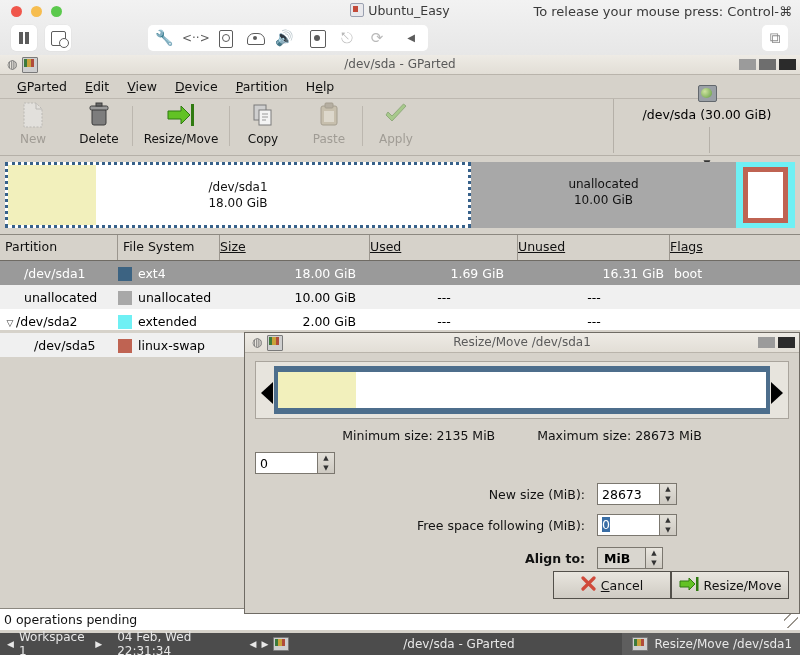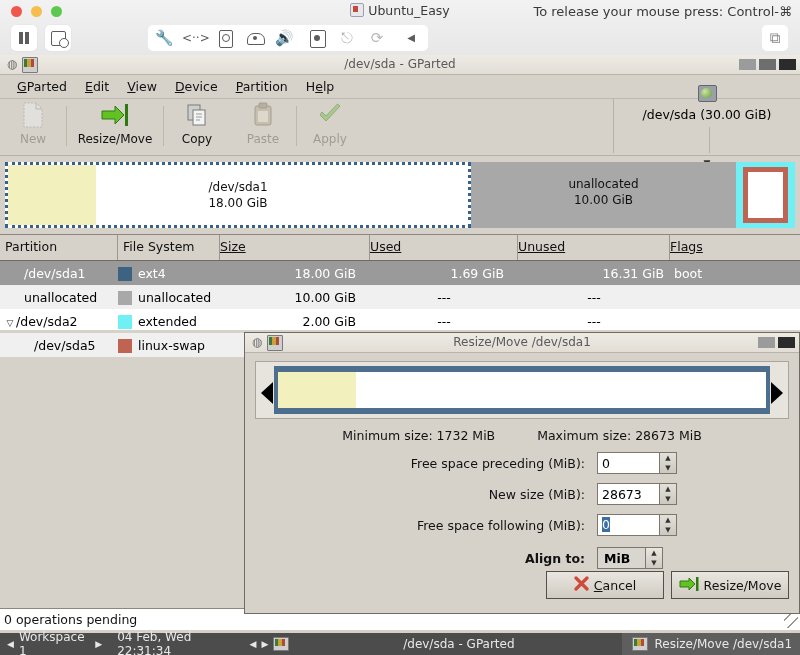--- a/index.html
+++ b/index.html
@@ -145,21 +145,21 @@
     box-sizing:border-box;font-family:"DejaVu Sans","Liberation Sans",sans-serif;
     font-size:12.5px;padding:0 4px;background:#fff;color:#000;outline:none;}
   .spin .btns{width:18px;height:22px;border:1px solid #7b776f;box-sizing:border-box;
     background:linear-gradient(#e3e0d9,#cdc9c1);display:flex;flex-direction:column;}
   .spin .btns .up,.spin .btns .dn{flex:1;text-align:center;font-size:7px;line-height:10px;color:#333;}
   .sel-text{background:#3a6ea5;color:#fff;}
   #alignrow{margin-top:11px;font-weight:bold;}
   #alignsel{display:flex;height:22px;}
   #alignsel .val{width:48px;height:22px;border:1px solid #7b776f;border-right:none;
     box-sizing:border-box;line-height:21px;padding-left:6px;font-size:12.5px;background:#d9d6cf;}
-  #btnrow{position:absolute;right:10px;bottom:14px;display:flex;gap:7px;padding-left:33px;}
+  #btnrow{position:absolute;right:10px;bottom:14px;display:flex;gap:0;padding-left:33px;}
   .dbtn{height:28px;min-width:118px;border:1px solid #53504a;
     background:linear-gradient(#e9e6df,#cfcbc3);display:flex;align-items:center;
     justify-content:center;gap:5px;font-size:12.5px;color:#111;box-sizing:border-box;}
   .dbtn u{text-decoration:underline;}
 
   
   #taskbar{position:absolute;left:0;bottom:0;width:800px;height:22px;background:#4c4c4c;
     color:#e8e8e8;font-size:12px;display:flex;align-items:center;}
   #taskbar .tk{display:flex;align-items:center;height:22px;}
   #ws{padding:0 7px;display:flex;align-items:center;gap:5px;}
@@ -240,20 +240,30 @@
   <div id="gp-toolbar">
     <div class="tool disabled">
       <div class="ic">
         <svg width="22" height="26" viewBox="0 0 22 26">
             <path d="M2 1h12l6 6v18H2z" fill="#f2f2f2" stroke="#9a9a9a" stroke-dasharray="2,1.5"></path>
             <path d="M14 1v6h6" fill="none" stroke="#9a9a9a"></path>
           </svg>
       </div>
       <div class="lb">New</div>
     </div>
+    <div class="tool">
+      <div class="ic">
+        <svg width="24" height="26" viewBox="0 0 24 26">
+            <rect x="5" y="7" width="14" height="16" rx="2" fill="#7d7d7d" stroke="#3c3c3c"></rect>
+            <rect x="3" y="4" width="18" height="4" rx="1.5" fill="#9a9a9a" stroke="#3c3c3c"></rect>
+            <rect x="9" y="1" width="6" height="3" fill="#6a6a6a" stroke="#3c3c3c"></rect>
+          </svg>
+      </div>
+      <div class="lb">Delete</div>
+    </div>
     <div class="tsep"></div>
     <div class="tool" style="width:96px;">
       <div class="ic">
         <svg width="30" height="26" viewBox="0 0 30 26">
             <path d="M2 9h13V4l9 9-9 9v-5H2z" fill="#62c224" stroke="#2f7a10"></path>
             <rect x="25" y="2" width="3" height="22" fill="#2f7a10"></rect>
           </svg>
       </div>
       <div class="lb">Resize/Move</div>
     </div>
@@ -384,27 +394,26 @@
       <div class="harrow" id="harrow-l"></div>
       <div class="harrow" id="harrow-r"></div>
       <div class="frame">
         <div class="inner">
           <div class="fill"></div>
         </div>
       </div>
     </div>
 
     <div id="minmax">
-      <span>Minimum size: 1732 MiB</span>
+      <span>Minimum size: 2135 MiB</span>
       <span class="gap"></span>
       <span>Maximum size: 28673 MiB</span>
     </div>
 
     <div class="frow">
-      <div class="flabel">Free space preceding (MiB):</div>
       <div class="spin">
         <input value="0" style="">
         <div class="btns">
             <div class="up">▲</div>
             <div class="dn">▼</div>
           </div>
       </div>
     </div>
 
     <div class="frow">

